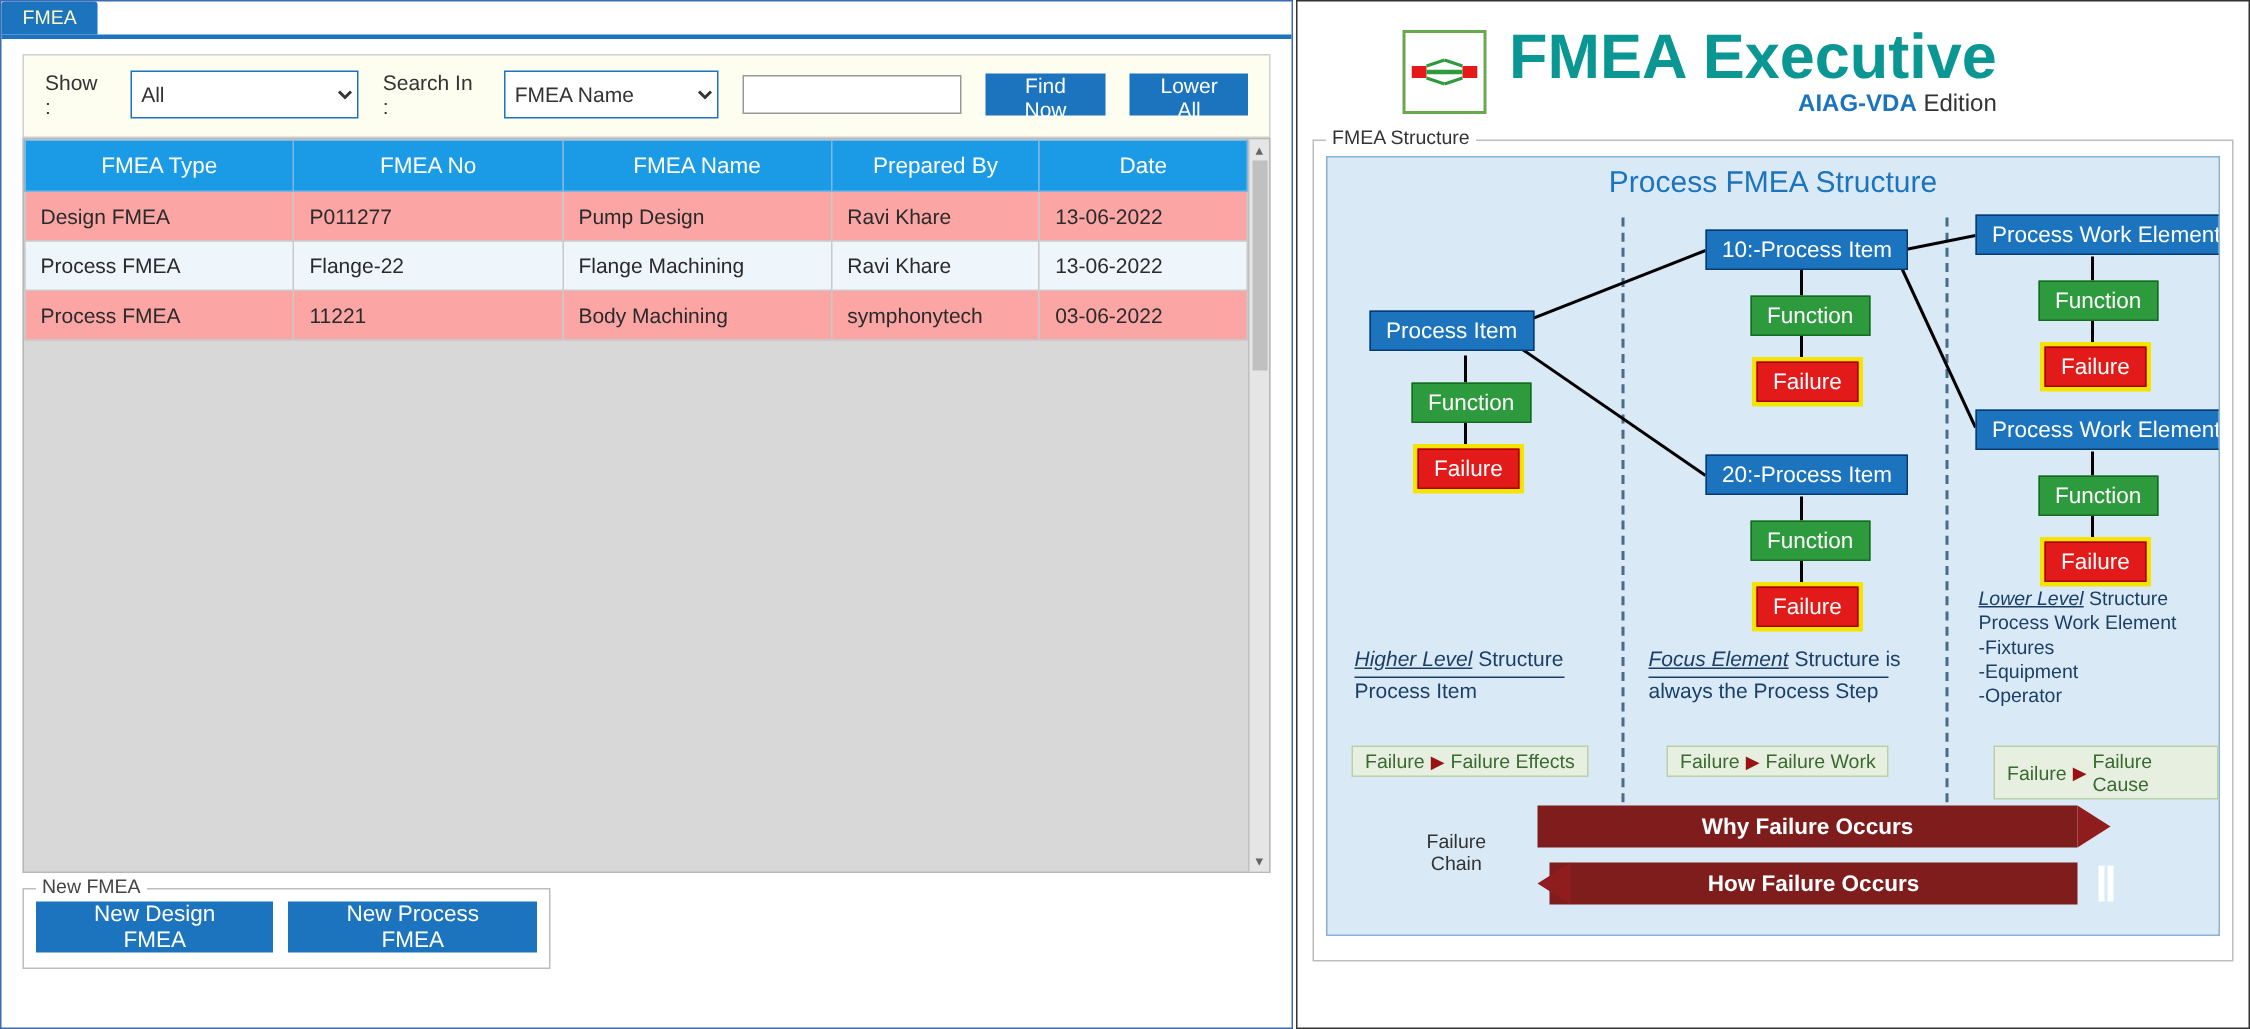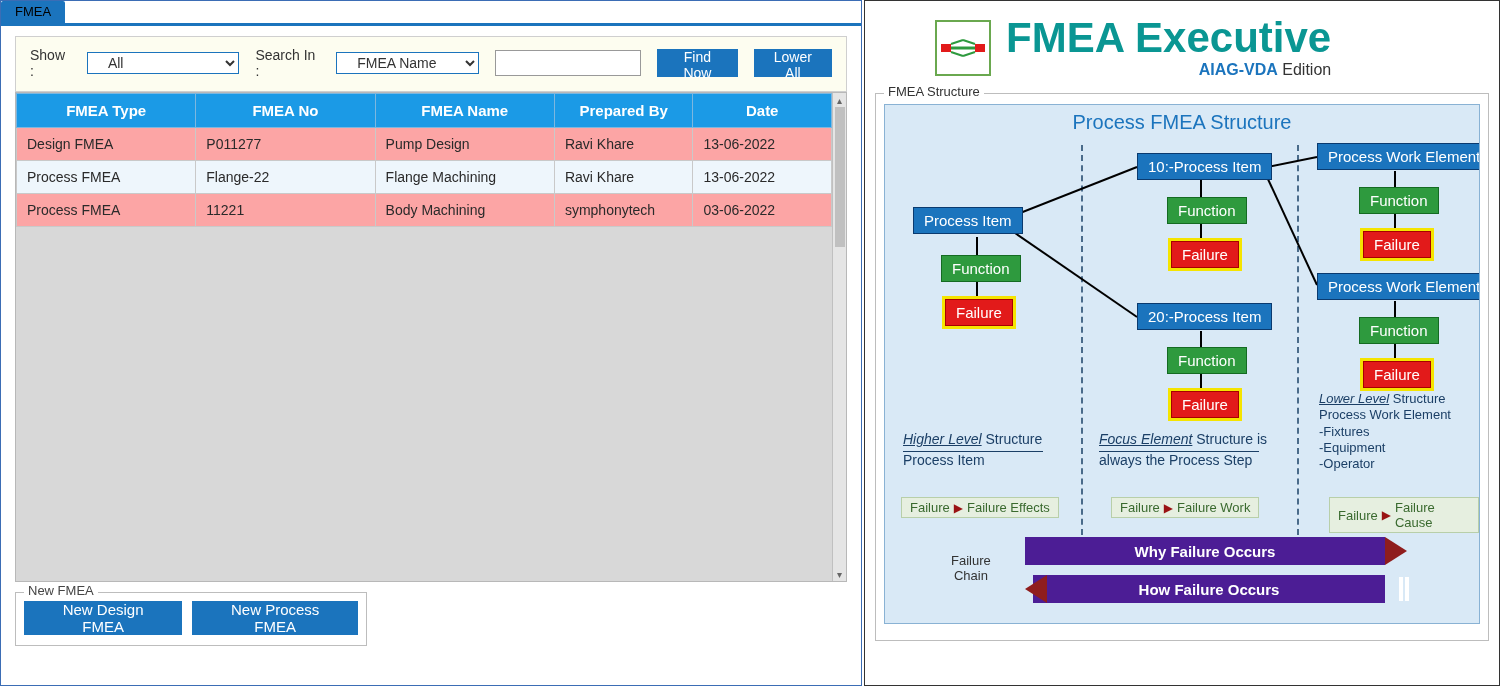--- a/index.html
+++ b/index.html
@@ -17,44 +17,44 @@
   .left-panel {
     width: 862px;
     height: 686px;
     border: 1px solid #3b6db5;
     position: relative;
     background: #fff;
   }
   .tab-strip { height: 22px; display: flex; align-items: flex-end; }
   .tab {
     background: #1b74bd;
-    color: #000000;
+    color: #fef9c3;
     padding: 2px 14px;
     font-size: 13px;
     height: 22px;
     line-height: 18px;
     border-top-left-radius: 2px;
     border-top-right-radius: 2px;
   }
   .tab-underline { height: 3px; background: #1b74bd; }
   .filter-bar {
     display: flex;
     align-items: center;
     gap: 16px;
     padding: 10px 14px 12px 14px;
     border: 1px solid #cfcfcf;
     margin: 10px 14px 0 14px;
     background: #fdfdf0;
   }
   .filter-bar label { color: #333; }
   .sel {
     border: 1px solid #1b74bd;
-    height: 22px;
+    height: 32px;
     font-size: 14px;
-    padding: 1px 16px;
+    padding: 1px 2px;
     background: #fff;
     color: #333;
   }
   .sel.wide { width: 158px; }
   .sel.mid  { width: 148px; }
   .txt {
     border: 1px solid #999;
     height: 26px;
     width: 146px;
     padding: 2px 6px;
@@ -77,21 +77,21 @@
     background: #d8d8d8;
   }
   .grid {
     flex: 1;
     overflow: hidden;
   }
   table { width: 100%; border-collapse: collapse; }
   thead th {
     background: #1b9ae6;
     color: #fff;
-    font-weight: 700;
+    font-weight: 400;
     padding: 8px 6px;
     border: 1px solid #7db7df;
     font-size: 15px;
   }
   tbody td {
     padding: 8px 10px;
     border: 1px solid #c9c9c9;
     background: #fca5a5;
     color: #2a2a2a;
   }
@@ -211,21 +211,21 @@
   .caption { position:absolute; color:#1b3f66; font-size:14px; line-height:1.25; }
   .caption .u { text-decoration:underline; font-style:italic; }
   .hr { border-top:1px solid #1b3f66; width:140px; margin-top:2px; }
   .chip {
     position:absolute; background:#e6efe0; border:1px solid #b8cfa9;
     font-size:13px; color:#3a6a2f; padding:2px 8px;
     display:flex; align-items:center; gap:4px;
   }
   .chev { color:#9a1313; font-size:12px; }
   .big-arrow {
-    position:absolute; background:#4c1d95; color:#fff;
+    position:absolute; background:#7f1d1d; color:#fff;
     font-size:15px; font-weight:600; display:flex; align-items:center; justify-content:center;
     height:28px;
   }
   .failchain { position:absolute; color:#333; font-size:13px; text-align:center; }
   svg.lines { position:absolute; top:0; left:0; width:100%; height:100%; pointer-events:none; }
 </style>
 </head>
 <body>
 
 <div class="left-panel">

